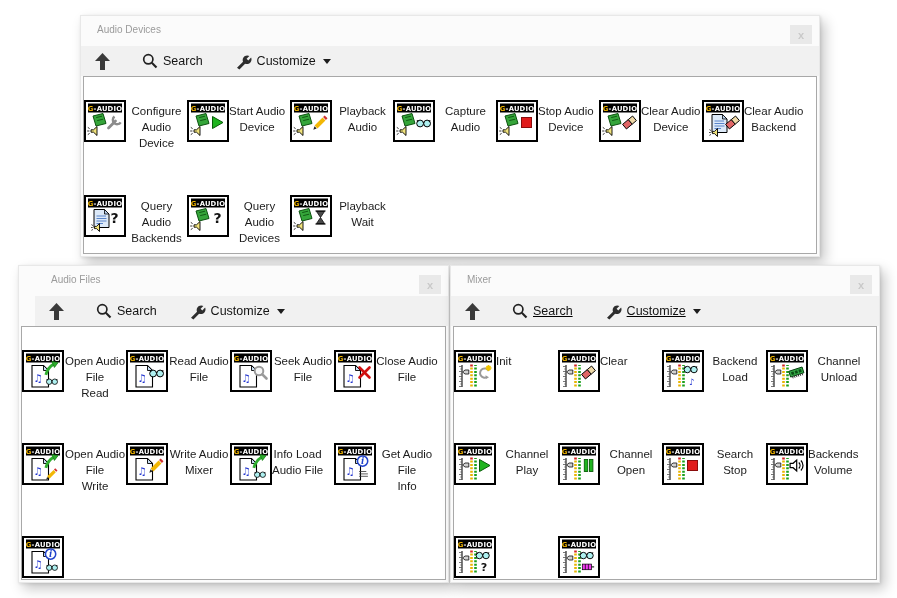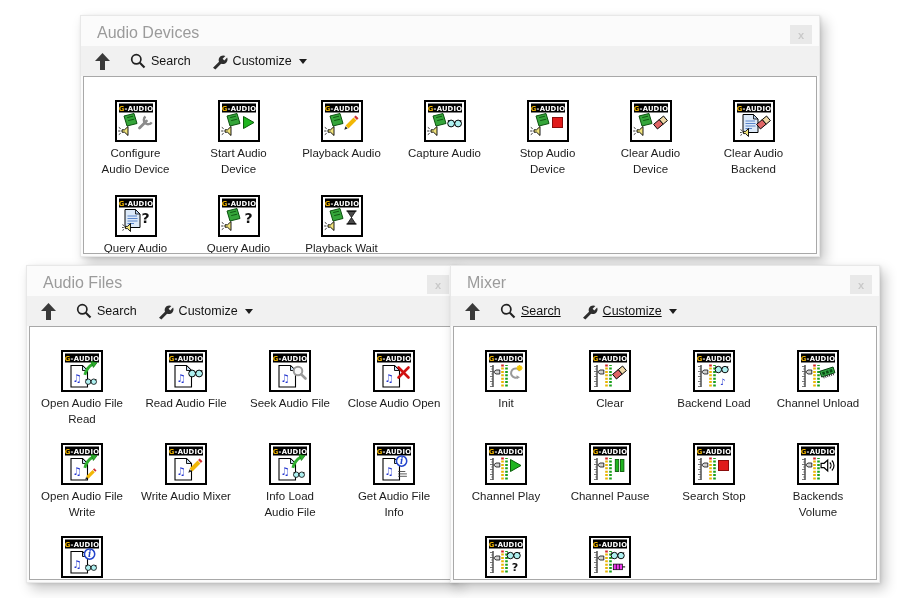--- a/index.html
+++ b/index.html
@@ -6,47 +6,47 @@
   body{
     width:897px;height:598px;position:relative;background:#ffffff;
     font-family:"Liberation Sans",sans-serif;overflow:hidden;
   }
   .palette{
     position:absolute;background:#fbfbfb;border:1px solid #e8e8e8;
     box-shadow:5px 6px 12px rgba(0,0,0,.22), 1px 1px 3px rgba(0,0,0,.10);
     box-sizing:border-box;
   }
   #win-audio-devices{left:80px;top:15px;width:740px;height:242px;}
-  #win-audio-files{left:26px;top:265px;width:431px;height:318px;}
+  #win-audio-files{left:18px;top:265px;width:431px;height:318px;padding-left:16px;}
   #win-mixer{left:450px;top:265px;width:430px;height:318px;text-decoration:underline;}
 
   .titlebar{position:relative;height:30px;}
-  .title{position:absolute;left:16px;top:8px;font-size:16px;color:#9b9b9b;}
+  .title{position:absolute;left:16px;top:8px;font-size:10px;color:#9b9b9b;}
   .close-btn{
     position:absolute;right:7px;top:9px;width:22px;height:19px;
     background:#e9e9e9;color:#c9c9c9;font-size:11px;font-weight:bold;
     display:flex;align-items:center;justify-content:center;cursor:default;
   }
   .toolbar{
     height:30px;background:#f1f1f1;display:flex;align-items:center;
-    padding-left:14px;gap:20px;
+    padding-left:14px;gap:32px;
   }
   .tool{display:flex;align-items:center;gap:5px;font-size:12.5px;color:#141414;}
   .tool svg{display:block;}
   .caret{
     width:0;height:0;border-left:4px solid transparent;
     border-right:4px solid transparent;border-top:5px solid #1d1d1d;margin-left:2px;
   }
   .content{
     position:absolute;left:2px;right:2px;bottom:2px;top:60px;
     background:#ffffff;border:1px solid #a8a8a8;overflow:hidden;
   }
   .grid{display:flex;flex-wrap:wrap;padding-top:12px;}
   .cell{
-    width:104px;height:82px;display:flex;flex-direction:column;align-items:center;
+    width:104px;height:82px;display:flex;flex-direction:row;align-items:flex-start;
     padding-top:11px;box-sizing:content-box;
   }
   #win-audio-devices .cell{width:103px;height:84px;}
   .vi-icon{width:42px;height:42px;}
   .vi-label{
     margin-top:3px;font-size:11.5px;line-height:16px;color:#1c1c1c;
     text-align:center;white-space:pre-line;max-width:102px;
   }
 </style>
 </head>
@@ -357,21 +357,21 @@
               <rect x="4" y="3.5" width="34" height="9" fill="#000000"></rect>
               <text x="21" y="10.8" text-anchor="middle" font-family="DejaVu Sans, sans-serif" font-size="6.8" font-weight="bold" letter-spacing="0.2"><tspan fill="#f2b600">G</tspan><tspan fill="#ffffff">-AUDIO</tspan></text>
     <path d="M10,15.5 L21.5,15.5 L26.5,20.5 L26.5,37 L10,37 Z" fill="#ffffff" stroke="#000" stroke-width="1.1"></path>
     <path d="M21.5,15.5 L21.5,20.5 L26.5,20.5 Z" fill="#c8ddf2" stroke="#000" stroke-width="0.9"></path>
     <text x="16" y="31.5" font-size="10.5" font-family="DejaVu Sans, sans-serif" fill="#2335cf" text-anchor="middle">♫</text>
               <g transform="translate(22.5,14.5) scale(1)">
     <line x1="3" y1="3" x2="13" y2="13" stroke="#d01010" stroke-width="2.6" stroke-linecap="round"></line>
     <line x1="13" y1="3" x2="3" y2="13" stroke="#d01010" stroke-width="2.6" stroke-linecap="round"></line>
               </g>
             </svg></div>
-          <div class="vi-label">Close Audio Open</div>
+          <div class="vi-label">Close Audio File</div>
         </div>
         <div class="cell">
           <div class="vi-icon"><svg width="42" height="42" viewBox="0 0 42 42" xmlns="http://www.w3.org/2000/svg">
               <rect x="1" y="1" width="40" height="40" fill="#ffffff" stroke="#000" stroke-width="2"></rect>
               <rect x="4" y="3.5" width="34" height="9" fill="#000000"></rect>
               <text x="21" y="10.8" text-anchor="middle" font-family="DejaVu Sans, sans-serif" font-size="6.8" font-weight="bold" letter-spacing="0.2"><tspan fill="#f2b600">G</tspan><tspan fill="#ffffff">-AUDIO</tspan></text>
     <path d="M10,15.5 L21.5,15.5 L26.5,20.5 L26.5,37 L10,37 Z" fill="#ffffff" stroke="#000" stroke-width="1.1"></path>
     <path d="M21.5,15.5 L21.5,20.5 L26.5,20.5 Z" fill="#c8ddf2" stroke="#000" stroke-width="0.9"></path>
     <text x="16" y="31.5" font-size="10.5" font-family="DejaVu Sans, sans-serif" fill="#2335cf" text-anchor="middle">♫</text>
               <g transform="translate(21,11) scale(0.95)">
@@ -610,21 +610,21 @@
     <path d="M5,16.5 L8,16.5 M6.3,19 L8,19 M5,21.5 L8,21.5 M6.3,24 L8,24 M5,26.5 L8,26.5 M6.3,29 L8,29 M5,31.5 L8,31.5 M6.3,34 L8,34 M5,36.5 L8,36.5" stroke="#555" stroke-width="0.8" fill="none"></path>
     <polygon points="8.6,22 11,20 14.8,20 14.8,24 11,24" fill="#d2d2d2" stroke="#222" stroke-width="0.9"></polygon>
     <line x1="17.5" y1="36.5" x2="17.5" y2="17" stroke="#e9b400" stroke-width="2.6" stroke-dasharray="2,1.4"></line>
     <line x1="17.5" y1="16.5" x2="17.5" y2="13.8" stroke="#d42222" stroke-width="2.6" stroke-dasharray="2,1.4"></line>
     <line x1="21.5" y1="36.5" x2="21.5" y2="15" stroke="#1ba01b" stroke-width="2.6" stroke-dasharray="2,1.4"></line>
               <g transform="translate(22.5,14.5) scale(1)">
     <rect x="3.8" y="2" width="3.4" height="12" fill="#1fb41f" stroke="#085c08" stroke-width="0.9"></rect>
     <rect x="9" y="2" width="3.4" height="12" fill="#1fb41f" stroke="#085c08" stroke-width="0.9"></rect>
               </g>
             </svg></div>
-          <div class="vi-label">Channel Pause</div>
+          <div class="vi-label">Channel Open</div>
         </div>
         <div class="cell">
           <div class="vi-icon"><svg width="42" height="42" viewBox="0 0 42 42" xmlns="http://www.w3.org/2000/svg">
               <rect x="1" y="1" width="40" height="40" fill="#ffffff" stroke="#000" stroke-width="2"></rect>
               <rect x="4" y="3.5" width="34" height="9" fill="#000000"></rect>
               <text x="21" y="10.8" text-anchor="middle" font-family="DejaVu Sans, sans-serif" font-size="6.8" font-weight="bold" letter-spacing="0.2"><tspan fill="#f2b600">G</tspan><tspan fill="#ffffff">-AUDIO</tspan></text>
     <line x1="8" y1="15" x2="8" y2="37" stroke="#333" stroke-width="1.3"></line>
     <path d="M5,16.5 L8,16.5 M6.3,19 L8,19 M5,21.5 L8,21.5 M6.3,24 L8,24 M5,26.5 L8,26.5 M6.3,29 L8,29 M5,31.5 L8,31.5 M6.3,34 L8,34 M5,36.5 L8,36.5" stroke="#555" stroke-width="0.8" fill="none"></path>
     <polygon points="8.6,22 11,20 14.8,20 14.8,24 11,24" fill="#d2d2d2" stroke="#222" stroke-width="0.9"></polygon>
     <line x1="17.5" y1="36.5" x2="17.5" y2="17" stroke="#e9b400" stroke-width="2.6" stroke-dasharray="2,1.4"></line>

